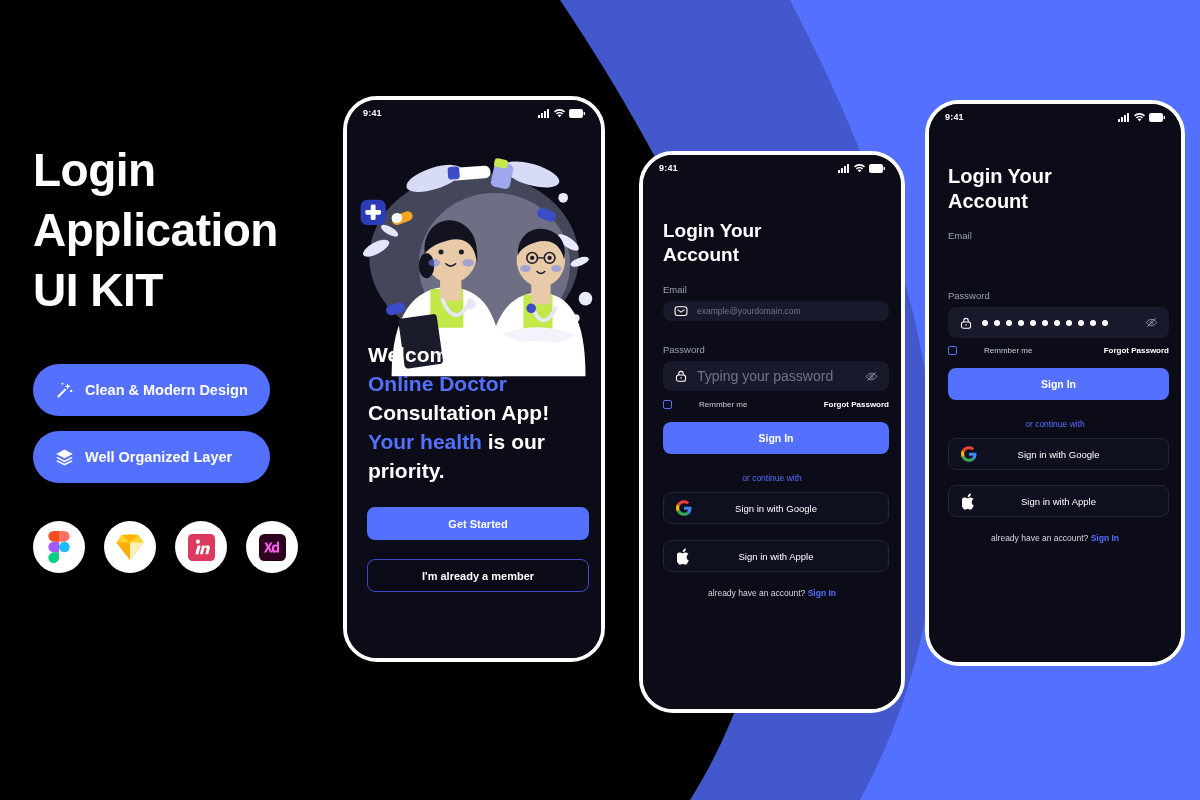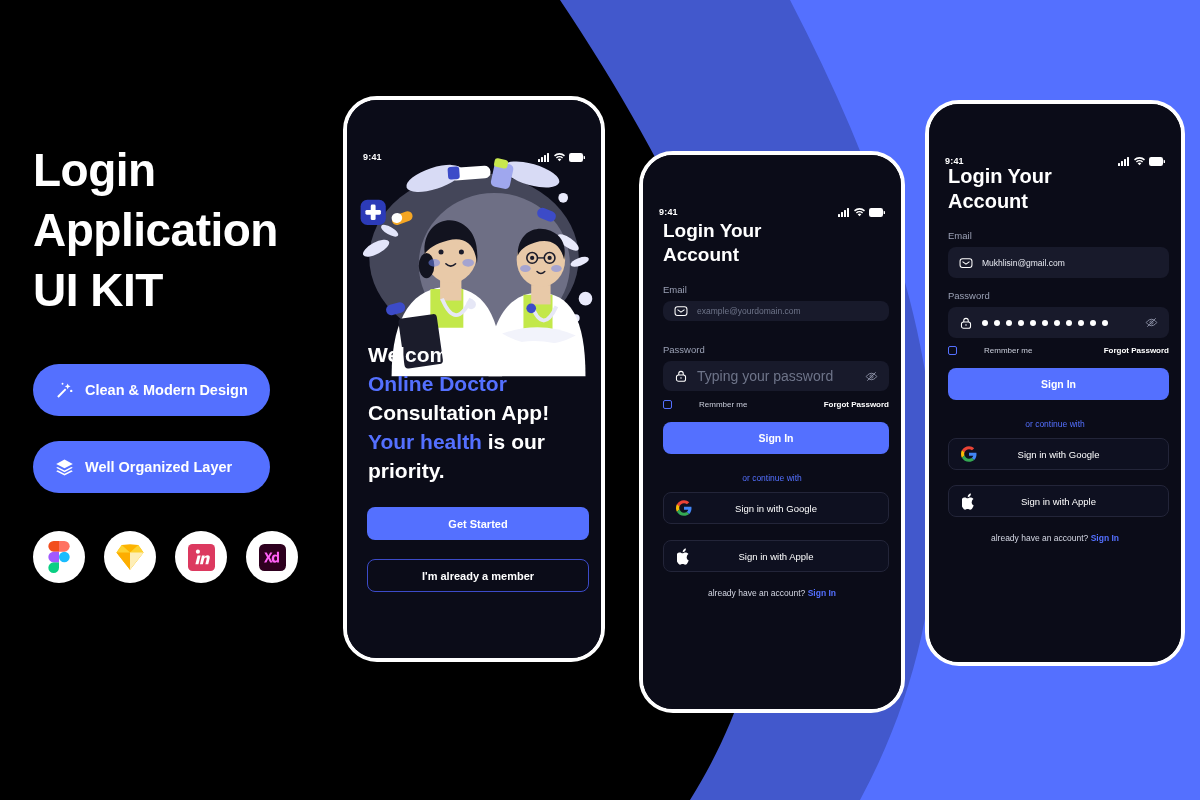--- a/index.html
+++ b/index.html
@@ -14,21 +14,21 @@
 
   
   .bg-svg { position:absolute; inset:0; width:1200px; height:800px; }
 
   
   .promo { position:absolute; left:33px; top:140px; width:300px; }
   .promo-title {
     color:#ffffff; font-weight:bold; font-size:46px; line-height:60px;
     letter-spacing:-0.5px; white-space:pre-line;
   }
-  .pills { margin-top:44px; display:flex; flex-direction:column; gap:25px; }
+  .pills { margin-top:44px; display:flex; flex-direction:column; gap:15px; }
   .pill {
     width:237px; height:52px; border-radius:26px; background:#5470FF;
     display:flex; align-items:center; gap:11px; padding-left:22px;
     color:#ffffff; font-size:14.5px; font-weight:bold;
   }
   .pill-icon { width:19px; height:19px; flex:0 0 19px; display:flex; align-items:center; justify-content:center; }
   .pill-icon svg { width:19px; height:19px; display:block; }
 
   .tools { margin-top:38px; display:flex; gap:19px; }
   .tool {
@@ -40,21 +40,21 @@
   
   .phone {
     position:absolute; border:4px solid #ffffff; background:#0B0C18;
     border-radius:34px; overflow:hidden;
   }
   .phone-screen { position:absolute; inset:0; background:#0B0C18; overflow:hidden; }
 
   .statusbar {
     position:absolute; left:0; right:0; top:0; height:26px;
     display:flex; align-items:center; justify-content:space-between;
-    padding:0 16px; color:#ffffff;margin-top:44px;
+    padding:0 16px; color:#ffffff;
   }
   .sb-time { font-size:9px; font-weight:bold; letter-spacing:0.2px; }
   .sb-icons { display:flex; align-items:center; gap:4px; }
 
   
   #phone1 { left:343px; top:96px; width:262px; height:566px; }
   .illus-wrap { position:absolute; left:0; top:30px; width:100%; height:250px; }
   .illus-wrap svg { width:100%; height:100%; display:block; }
   .onboard-head {
     position:absolute; left:21px; top:240px; width:220px;
@@ -445,29 +445,20 @@
             </svg>
           </span>
         </span>
       </div>
 
       <div class="login-body">
         <div class="login-title" style="left:19px; top:48px; font-size:20px; line-height:25px;">Login Your
 Account</div>
 
         <div class="field-label" style="left:19px; top:114px; font-size:9.5px;">Email</div>
-        <div class="field" style="left:19px; top:131px; width:221px; height:31px;">
-          <span class="f-icon">
-            <svg width="14" height="14" viewBox="0 0 20 20" fill="none" stroke="#ffffff" stroke-width="1.5">
-              <rect x="1.5" y="4" width="17" height="12.5" rx="3.5"></rect>
-              <path d="M5 8 l5 3.6 l5 -3.6"></path>
-            </svg>
-          </span>
-          <span class="f-text filled" style="font-size:8.5px;">Mukhlisin@gmail.com</span>
-        </div>
 
         <div class="field-label" style="left:19px; top:174px; font-size:9.5px;">Password</div>
         <div class="field" style="left:19px; top:191px; width:221px; height:31px;">
           <span class="f-icon">
             <svg width="14" height="14" viewBox="0 0 20 20" fill="none" stroke="#ffffff" stroke-width="1.5">
               <rect x="3.5" y="8.5" width="13" height="9" rx="3"></rect>
               <path d="M6.8 8.5 V6.6 a3.2 3.2 0 0 1 6.4 0 V8.5"></path>
               <circle cx="10" cy="13" r="1.1" fill="#ffffff" stroke="none"></circle>
             </svg>
           </span>

